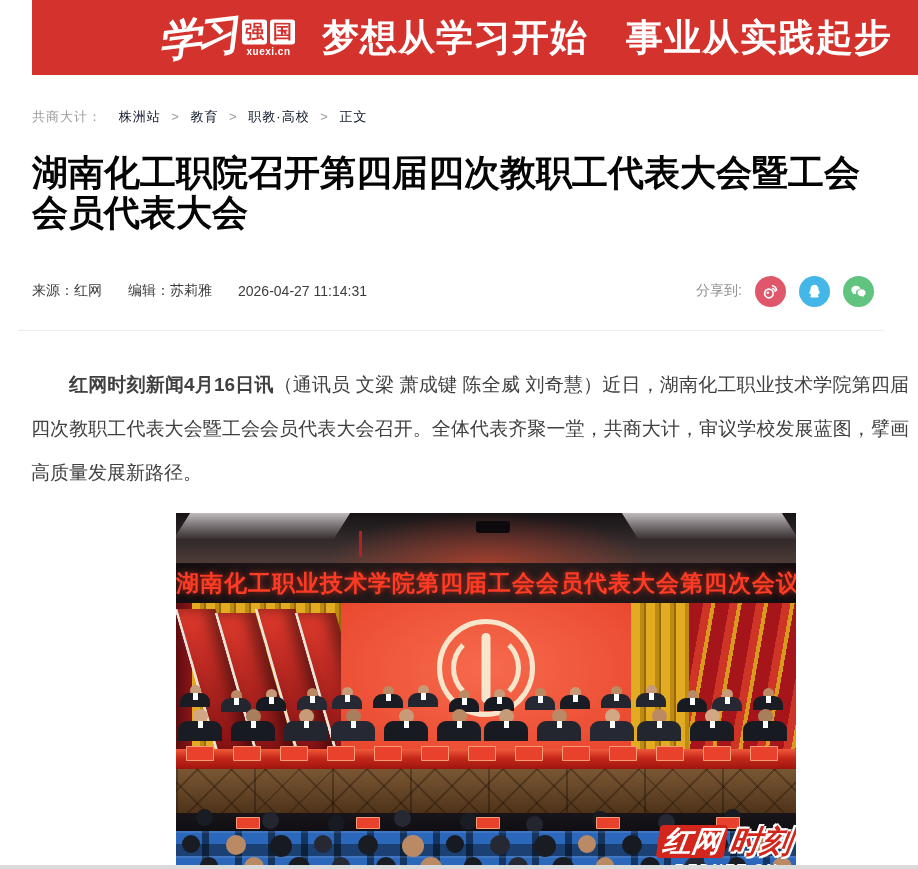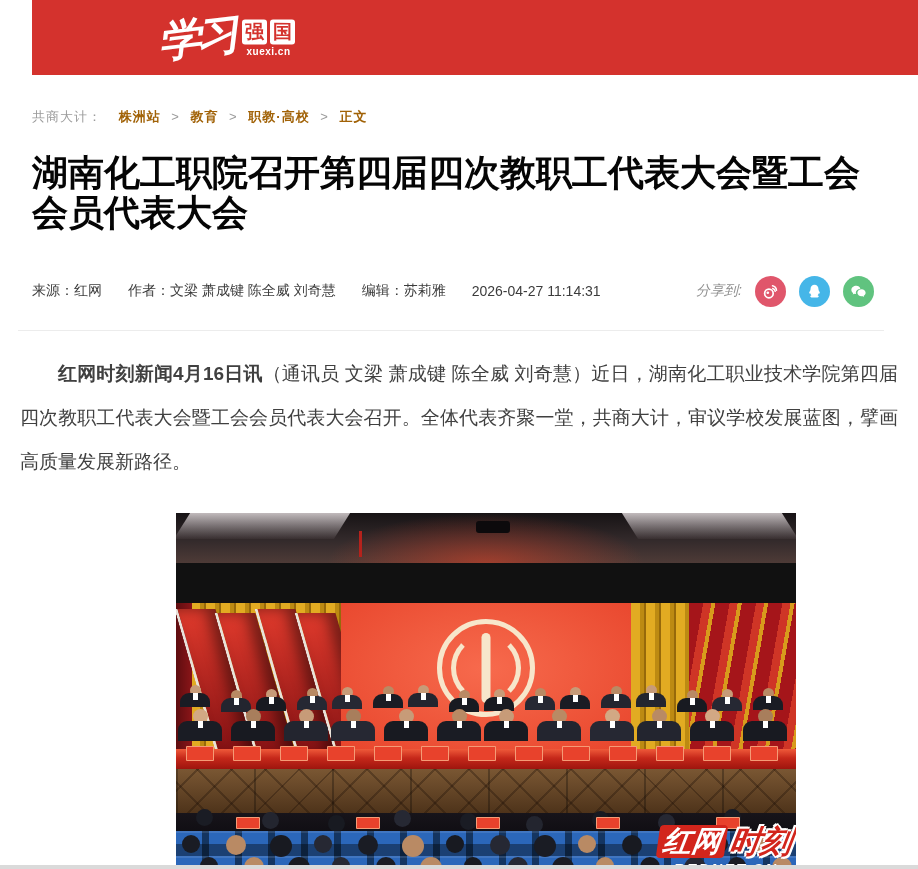--- a/index.html
+++ b/index.html
@@ -15,43 +15,43 @@
   .blocks{display:flex;gap:3px;}
   .block{width:25px;height:25px;background:#fff;color:#d4322d;font-weight:800;font-size:19px;
     display:flex;align-items:center;justify-content:center;border-radius:3px;}
   .logo-domain{font-size:10px;font-weight:700;letter-spacing:.5px;margin-top:1px;}
   .platform{font-size:19px;margin-left:13px;letter-spacing:2px;margin-top:8px;}
   .slogan{position:absolute;right:26px;top:50%;transform:translateY(-50%);
     font-size:37px;font-weight:900;color:#fff;letter-spacing:1px;white-space:nowrap;}
 
   
   .breadcrumb{position:absolute;top:108px;left:32px;font-size:13px;color:#9b9b9b;letter-spacing:1px;}
-  .breadcrumb .crumb{color:#a16207;text-decoration:none;cursor:pointer;margin:8px 4px;font-weight:bold;}
+  .breadcrumb .crumb{color:#0f172a;text-decoration:none;cursor:pointer;margin:8px 4px;}
   .breadcrumb .sep{color:#9b9b9b;margin:0 2px;}
   .breadcrumb .bc-label{margin-right:8px;}
 
   
   .title{position:absolute;top:153px;left:32px;width:860px;font-size:36px;line-height:40px;
     font-weight:700;color:#050505;margin:0;}
 
   
   .meta{position:absolute;top:274px;left:32px;right:44px;height:34px;display:flex;
     align-items:center;font-size:14px;color:#3c3c3c;}
   .meta .grp{margin-right:26px;white-space:nowrap;}
-  .share{margin-left:auto;display:flex;align-items:center;gap:13px;font-style:italic;}
+  .share{margin-left:auto;display:flex;align-items:center;gap:13px;}
   .share-label{color:#8f8f8f;font-size:14px;}
   .share-btn{width:31px;height:31px;border-radius:50%;display:flex;align-items:center;
     justify-content:center;cursor:pointer;border:none;padding:0;}
   .share-btn svg{width:19px;height:19px;display:block;}
 
   .divider{position:absolute;top:330px;left:18px;width:866px;height:1px;background:#ececec;}
 
   
   .body-para{position:absolute;top:352px;left:20px;width:878px;font-size:19px;line-height:44px;
-    color:#404040;text-align:justify;text-indent:2em;margin:0;}
+    color:#404040;text-align:justify;text-indent:2em;margin:11px;}
   .lead{font-weight:700;}
 
   
   .photo{position:absolute;top:497px;left:136px;width:620px;height:372px;overflow:hidden;background:#111;}
   .ceiling{position:absolute;top:0;left:0;width:100%;height:50px;
     background:linear-gradient(180deg,#171315 0%,#332a2b 55%,#4e3b37 100%);}
   .ceil-glow{position:absolute;left:150px;top:0;width:320px;height:50px;
     background:radial-gradient(ellipse at 50% 100%,rgba(226,66,38,.55),transparent 70%);}
   .panel-l{position:absolute;left:6px;top:0;width:160px;height:26px;transform:skewX(-32deg);
     background:linear-gradient(180deg,rgba(236,228,230,.8),rgba(120,105,110,.1));}
@@ -128,38 +128,38 @@
   <div class="logo-group">
     <span class="logo-script">学习</span>
     <span class="logo-block">
       <span class="blocks">
         <span class="block">强</span>
         <span class="block">国</span>
       </span>
       <span class="logo-domain">xuexi.cn</span>
     </span>
   </div>
+  <div class="slogan">梦想从学习开始　事业从实践起步</div>
 </header>
 
 <nav class="breadcrumb">
   <span class="bc-label">共商大计：</span>
   <span class="crumb">株洲站</span>
   <span class="sep">&gt;</span>
   <span class="crumb">教育</span>
   <span class="sep">&gt;</span>
   <span class="crumb">职教·高校</span>
   <span class="sep">&gt;</span>
   <span class="crumb">正文</span>
 </nav>
 
 <h1 class="title">湖南化工职院召开第四届四次教职工代表大会暨工会会员代表大会</h1>
 
 <div class="meta">
   <span class="grp"><span>来源：</span><span>红网</span></span>
-  <span class="grp"><span>作者：</span><span>文梁 萧成键 陈全威 刘奇慧</span></span>
   <span class="grp"><span>编辑：</span><span>苏莉雅</span></span>
   <span class="grp">2026-04-27 11:14:31</span>
 
   <div class="share">
     <span class="share-label">分享到:</span>
     <button class="share-btn" style="background: rgb(224, 86, 107);">
       <span>
         <svg viewBox="0 0 24 24">
             <circle cx="10" cy="14.5" r="5.4" fill="none" stroke="#fff" stroke-width="2.2"></circle>
             <circle cx="8.6" cy="13.6" r="1.7" fill="#fff"></circle>
@@ -192,20 +192,21 @@
 
 <figure class="photo">
   <div class="ceiling">
     <div class="panel-l"></div>
     <div class="panel-r"></div>
     <div class="ceil-glow"></div>
     <div class="projector"></div>
     <div class="cable"></div>
   </div>
 
+  <div class="led">湖南化工职业技术学院第四届工会会员代表大会第四次会议</div>
 
   <div class="backdrop">
     <div class="gold-left">
       <div class="dark-curtain"></div>
       <div id="flags-left">
           <div class="flag" style="left: 20px; top: 6px;"></div>
           <div class="flag" style="left: 60px; top: 10px;"></div>
           <div class="flag" style="left: 100px; top: 6px;"></div>
           <div class="flag" style="left: 140px; top: 10px;"></div>
         </div>

